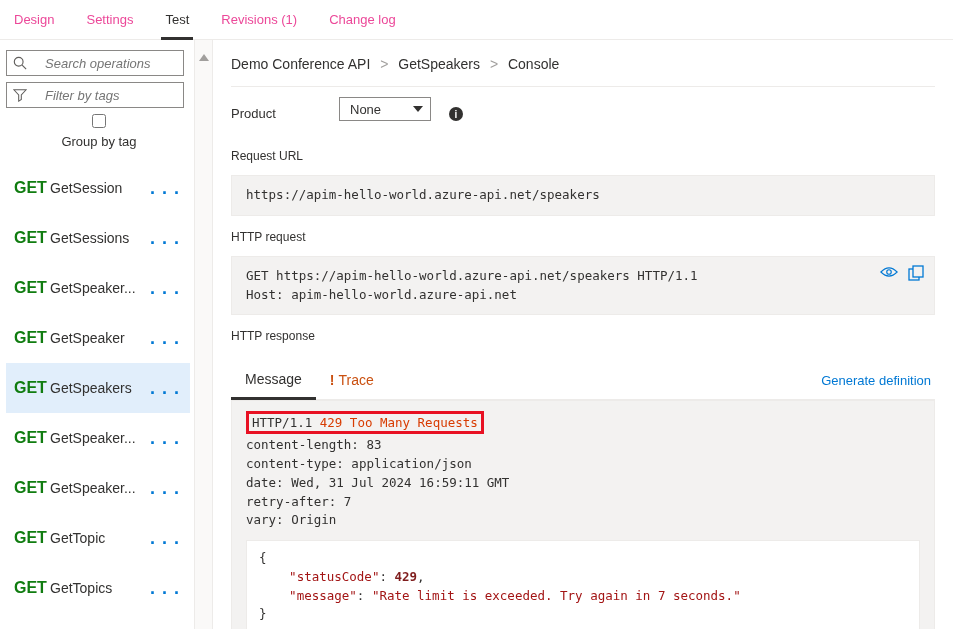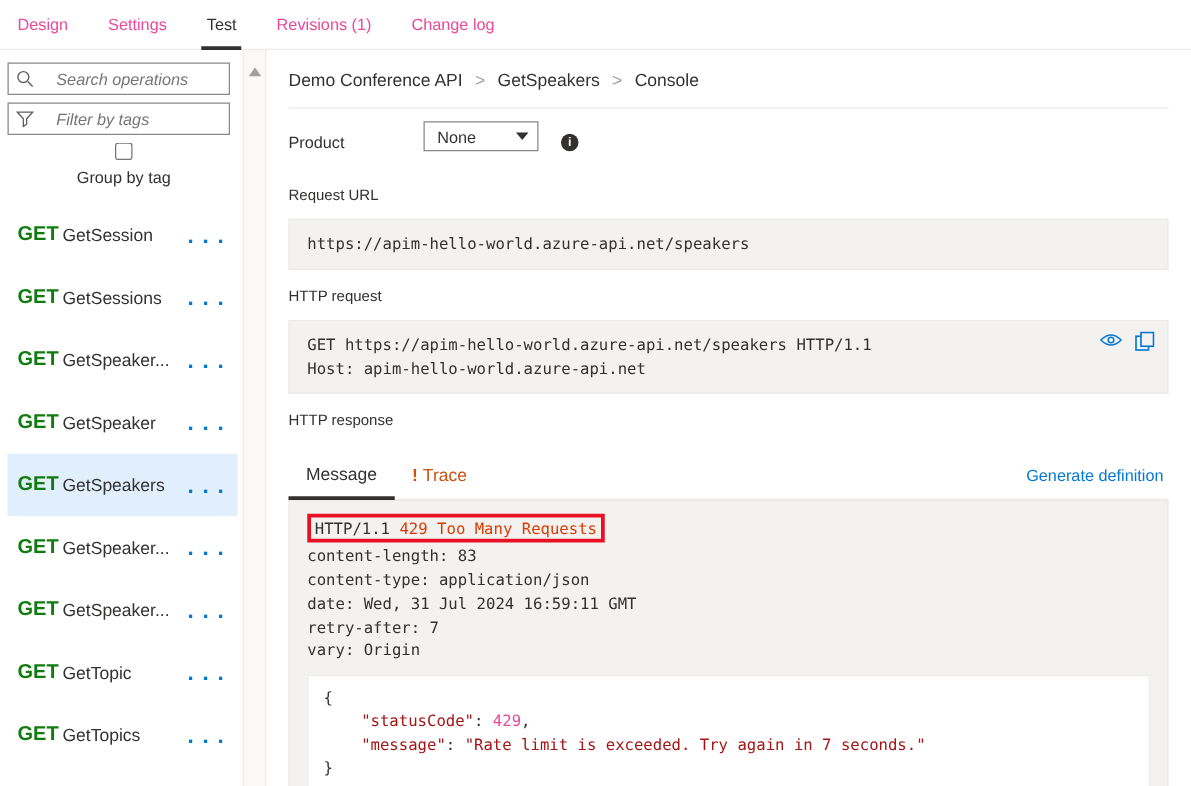--- a/index.html
+++ b/index.html
@@ -49,21 +49,21 @@
     .gen-def { margin-left: auto; color: #0078d4; padding: 10px 4px; cursor: pointer; }
     
     .resp-body { background: #f3f2f1; border: 1px solid #edebe9; padding: 10px 14px 14px; font-family: Consolas, monospace; font-size: 12.5px; }
     .status-line-box { border: 3px solid #e81123; display: inline-block; padding: 1px 3px; margin-bottom: 2px; }
     .status-proto { color: #323130; }
     .status-code { color: #d83b01; }
     .headers { white-space: pre; line-height: 1.5; margin-bottom: 10px; }
     .json-block { background: #fff; border: 1px solid #edebe9; padding: 8px 12px; white-space: pre; line-height: 1.5; }
     .json-key { color: #a31515; }
     .json-str { color: #a31515; }
-    .json-num { color: #ec4899; }
+    .json-num { color: #7f1d1d; font-weight: bold; }
   </style>
 </head>
 <body>
 
 <div class="tabs-row">
   <div class="tab">Design</div>
   <div class="tab">Settings</div>
   <div class="tab active">Test</div>
   <div class="tab">Revisions (1)</div>
   <div class="tab">Change log</div>

